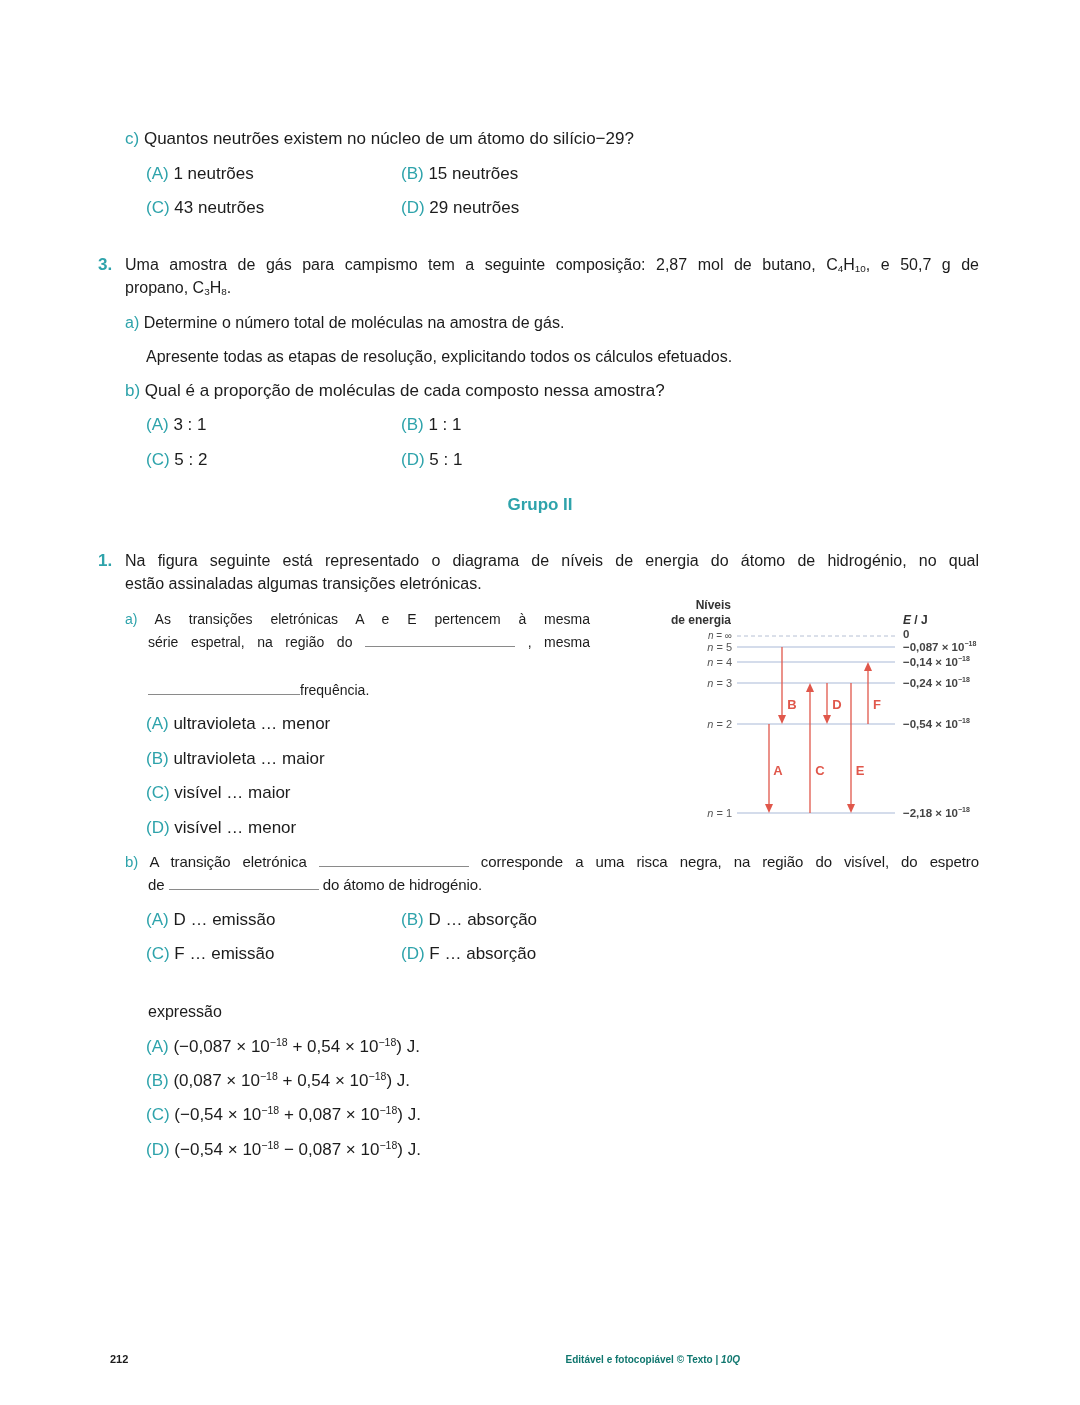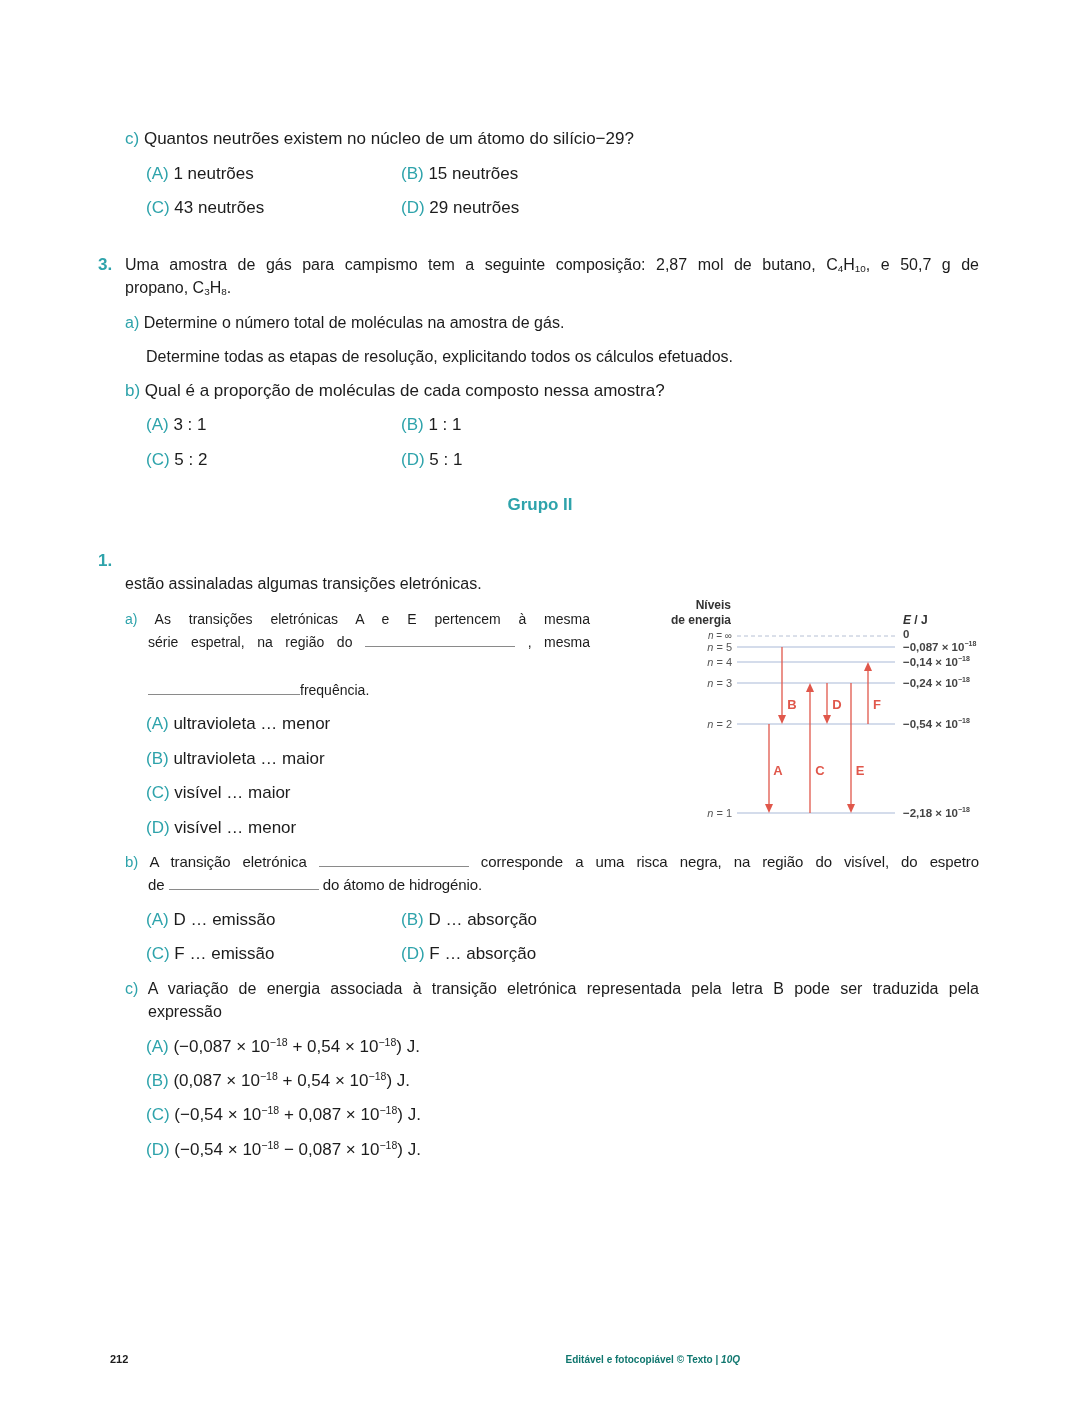--- a/index.html
+++ b/index.html
@@ -74,31 +74,32 @@
   <div class="ln" style="left:146px;top:136px"><span class="teal">(A)</span> <span>1 neutrões</span></div>
   <div class="ln" style="left:401px;top:136px"><span class="teal">(B)</span> <span>15 neutrões</span></div>
   <div class="ln" style="left:146px;top:170px"><span class="teal">(C)</span> <span>43 neutrões</span></div>
   <div class="ln" style="left:401px;top:170px"><span class="teal">(D)</span> <span>29 neutrões</span></div>
 
   <div class="ln num" style="left:98px;top:227px">3.</div>
   <div class="ln c16 just" style="left:125px;top:227px;width:854px"><span>Uma amostra de gás para campismo tem a seguinte composição: 2,87 mol de butano, </span><span><span>C</span><sub>4</sub><span>H</span><sub>10</sub></span><span>, e 50,7 g de</span></div>
   <div class="ln c16" style="left:125px;top:250px"><span>propano, </span><span><span>C</span><sub>3</sub><span>H</span><sub>8</sub></span><span>.</span></div>
 
   <div class="ln c16" style="left:125px;top:285px"><span class="teal">a)</span> <span>Determine o número total de moléculas na amostra de gás.</span></div>
-  <div class="ln c16" style="left:146px;top:319px">Determine todas as etapas de resolução, explicitando todos os cálculos efetuados.</div>
+  <div class="ln c16" style="left:146px;top:319px">Apresente todas as etapas de resolução, explicitando todos os cálculos efetuados.</div>
 
   <div class="ln" style="left:125px;top:353px"><span class="teal">b)</span> <span>Qual é a proporção de moléculas de cada composto nessa amostra?</span></div>
   <div class="ln" style="left:146px;top:387px"><span class="teal">(A)</span> <span>3 : 1</span></div>
   <div class="ln" style="left:401px;top:387px"><span class="teal">(B)</span> <span>1 : 1</span></div>
   <div class="ln" style="left:146px;top:422px"><span class="teal">(C)</span> <span>5 : 2</span></div>
   <div class="ln" style="left:401px;top:422px"><span class="teal">(D)</span> <span>5 : 1</span></div>
 
   <div class="group-title" style="top:467px">Grupo II</div>
 
   <div class="ln num" style="left:98px;top:523px">1.</div>
+  <div class="ln c16 just" style="left:125px;top:523px;width:854px">Na figura seguinte está representado o diagrama de níveis de energia do átomo de hidrogénio, no qual</div>
   <div class="ln c16" style="left:125px;top:546px">estão assinaladas algumas transições eletrónicas.</div>
 
   <div class="ln c165 just" style="left:125px;top:581px;width:465px"><span class="teal">a)</span> <span>As transições eletrónicas A e E pertencem à mesma</span></div>
   <div class="ln c165 just" style="left:148px;top:604px;width:442px"><span>série espetral, na região do</span> <span class="blank" style="width:150px"></span> <span>, mesma</span></div>
   <div class="ln c165" style="left:148px;top:652px"><span class="blank" style="width:152px"></span><span>frequência.</span></div>
 
   <div class="ln" style="left:146px;top:686px"><span class="teal">(A)</span> <span>ultravioleta … menor</span></div>
   <div class="ln" style="left:146px;top:721px"><span class="teal">(B)</span> <span>ultravioleta … maior</span></div>
   <div class="ln" style="left:146px;top:755px"><span class="teal">(C)</span> <span>visível … maior</span></div>
   <div class="ln" style="left:146px;top:790px"><span class="teal">(D)</span> <span>visível … menor</span></div>
@@ -168,21 +169,20 @@
   </div>
 
   <div class="ln c15 just" style="left:125px;top:824px;width:854px"><span class="teal">b)</span> <span>A transição eletrónica</span> <span class="blank" style="width:150px"></span> <span>corresponde a uma risca negra, na região do visível, do espetro</span></div>
   <div class="ln c15" style="left:148px;top:847px"><span>de</span> <span class="blank" style="width:150px"></span> <span>do átomo de hidrogénio.</span></div>
 
   <div class="ln" style="left:146px;top:882px"><span class="teal">(A)</span> <span>D … emissão</span></div>
   <div class="ln" style="left:401px;top:882px"><span class="teal">(B)</span> <span>D … absorção</span></div>
   <div class="ln" style="left:146px;top:916px"><span class="teal">(C)</span> <span>F … emissão</span></div>
   <div class="ln" style="left:401px;top:916px"><span class="teal">(D)</span> <span>F … absorção</span></div>
 
-  <div class="ln c16 just" style="left:125px;top:951px;width:854px"><span class="teal">c)</span> <span>A variação de energia associada à transição eletrónica representada pela letra B pode ser traduzida pela</span></div>
   <div class="ln c16" style="left:148px;top:974px">expressão</div>
 
   <div class="ln" style="left:146px;top:1009px"><span class="teal">(A)</span> <span>(−0,087 × 10</span><sup>−18</sup><span> + 0,54 × 10</span><sup>−18</sup><span>) J.</span></div>
   <div class="ln" style="left:146px;top:1043px"><span class="teal">(B)</span> <span>(0,087 × 10</span><sup>−18</sup><span> + 0,54 × 10</span><sup>−18</sup><span>) J.</span></div>
   <div class="ln" style="left:146px;top:1077px"><span class="teal">(C)</span> <span>(−0,54 × 10</span><sup>−18</sup><span> + 0,087 × 10</span><sup>−18</sup><span>) J.</span></div>
   <div class="ln" style="left:146px;top:1112px"><span class="teal">(D)</span> <span>(−0,54 × 10</span><sup>−18</sup><span> − 0,087 × 10</span><sup>−18</sup><span>) J.</span></div>
 
   <div class="footer-num">212</div>
   <div class="footer-text"><span>Editável e fotocopiável © Texto</span><span> | </span><span class="code">10Q</span></div>
 

